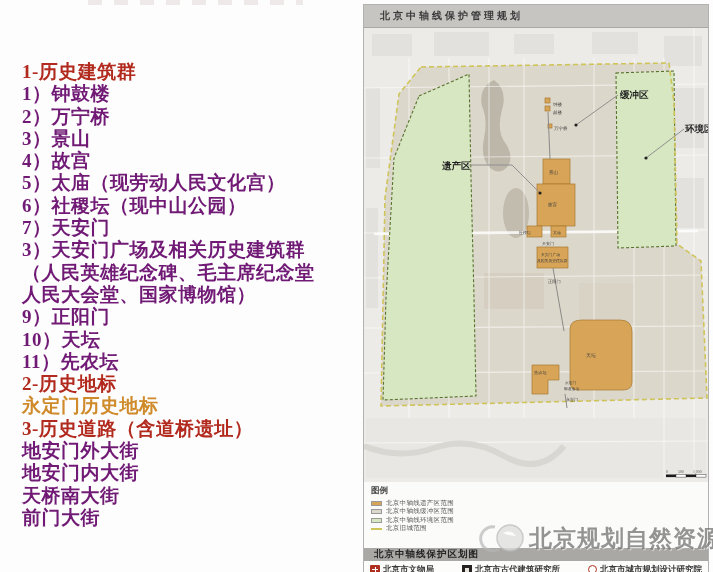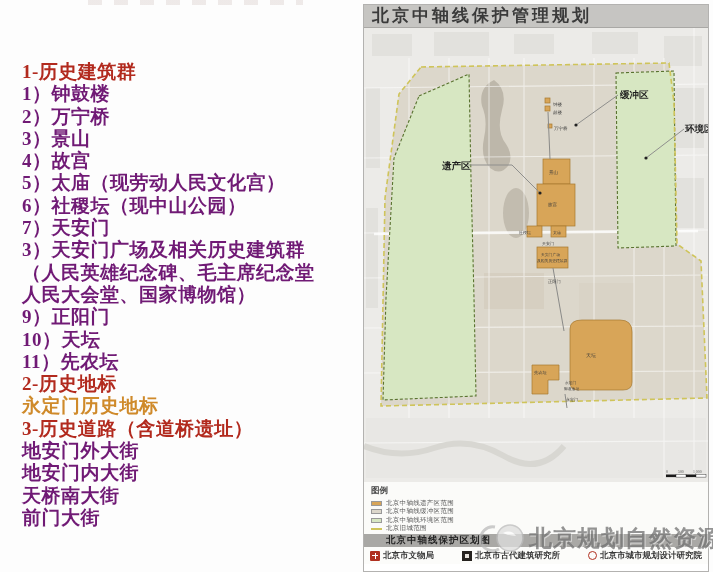--- a/index.html
+++ b/index.html
@@ -12,33 +12,33 @@
   .left-list{position:absolute;left:22px;top:61px;width:338px;}
   .left-list .line{font-size:19px;line-height:22.3px;font-weight:bold;letter-spacing:.5px;white-space:nowrap;}
   .line.header{color:#b22a1e;}
   .line.item{color:#701a75;}
   .line.orange{color:#cf8a2a;}
   .line.orange-light{color:#d9a84e;}
   
   .map-panel{position:absolute;left:363px;top:4px;width:346px;height:568px;background:#fff;
              border:1px solid #b3b2b0;box-sizing:border-box;}
   .map-header{height:22px;background:#c6c5c2;border-bottom:1px solid #a9a8a5;
-              font-size:17px;font-weight:bold;color:#3a3a3a;letter-spacing:3px;
-              line-height:22px;padding-left:8px;white-space:nowrap;}
+              font-size:10px;font-weight:bold;color:#3a3a3a;letter-spacing:3px;
+              line-height:22px;padding-left:16px;white-space:nowrap;}
   .map-svg{display:block;}
   
-  .legend{height:52px;background:#fbfbf9;padding:3px 0 0 7px;box-sizing:border-box;}
+  .legend{height:66px;background:#fbfbf9;padding:3px 0 0 7px;box-sizing:border-box;}
   .legend-title{font-size:8.5px;font-weight:bold;color:#444;margin-bottom:2px;}
   .legend-row{display:flex;align-items:center;height:8.5px;}
   .legend-swatch{width:11px;height:5px;margin-right:4px;border:0.5px solid #999;box-sizing:border-box;}
   .legend-swatch.oldcity-line{height:2px;border:none;}
   .legend-text{font-size:6.5px;color:#555;letter-spacing:.3px;}
   
   .map-caption{height:13px;background:#a9a8a5;font-size:9.5px;font-weight:bold;color:#232323;
-               line-height:13px;padding-left:22px;letter-spacing:1px;}
+               line-height:13px;padding-left:10px;letter-spacing:1px;}
   
   .credits{height:17px;display:flex;align-items:center;justify-content:space-between;
            padding:0 6px;background:#fcfcfa;gap:8px;}
   .credit{display:flex;align-items:center;font-size:8.5px;font-weight:bold;color:#3a3a3a;white-space:nowrap;}
   .credit-icon{display:inline-block;width:10px;height:10px;margin-right:3px;box-sizing:border-box;}
   .credit-icon.seal-red{background:#b03020;border-radius:1px;
      background-image:linear-gradient(#fff 0 0),linear-gradient(#fff 0 0);
      background-size:6px 1px,1px 6px;background-position:2px 4px,4.5px 2px;background-repeat:no-repeat;}
   .credit-icon.square-dark{background:#26221f;
      background-image:linear-gradient(#e8e4de 0 0);background-size:4px 4px;background-position:3px 3px;background-repeat:no-repeat;}

